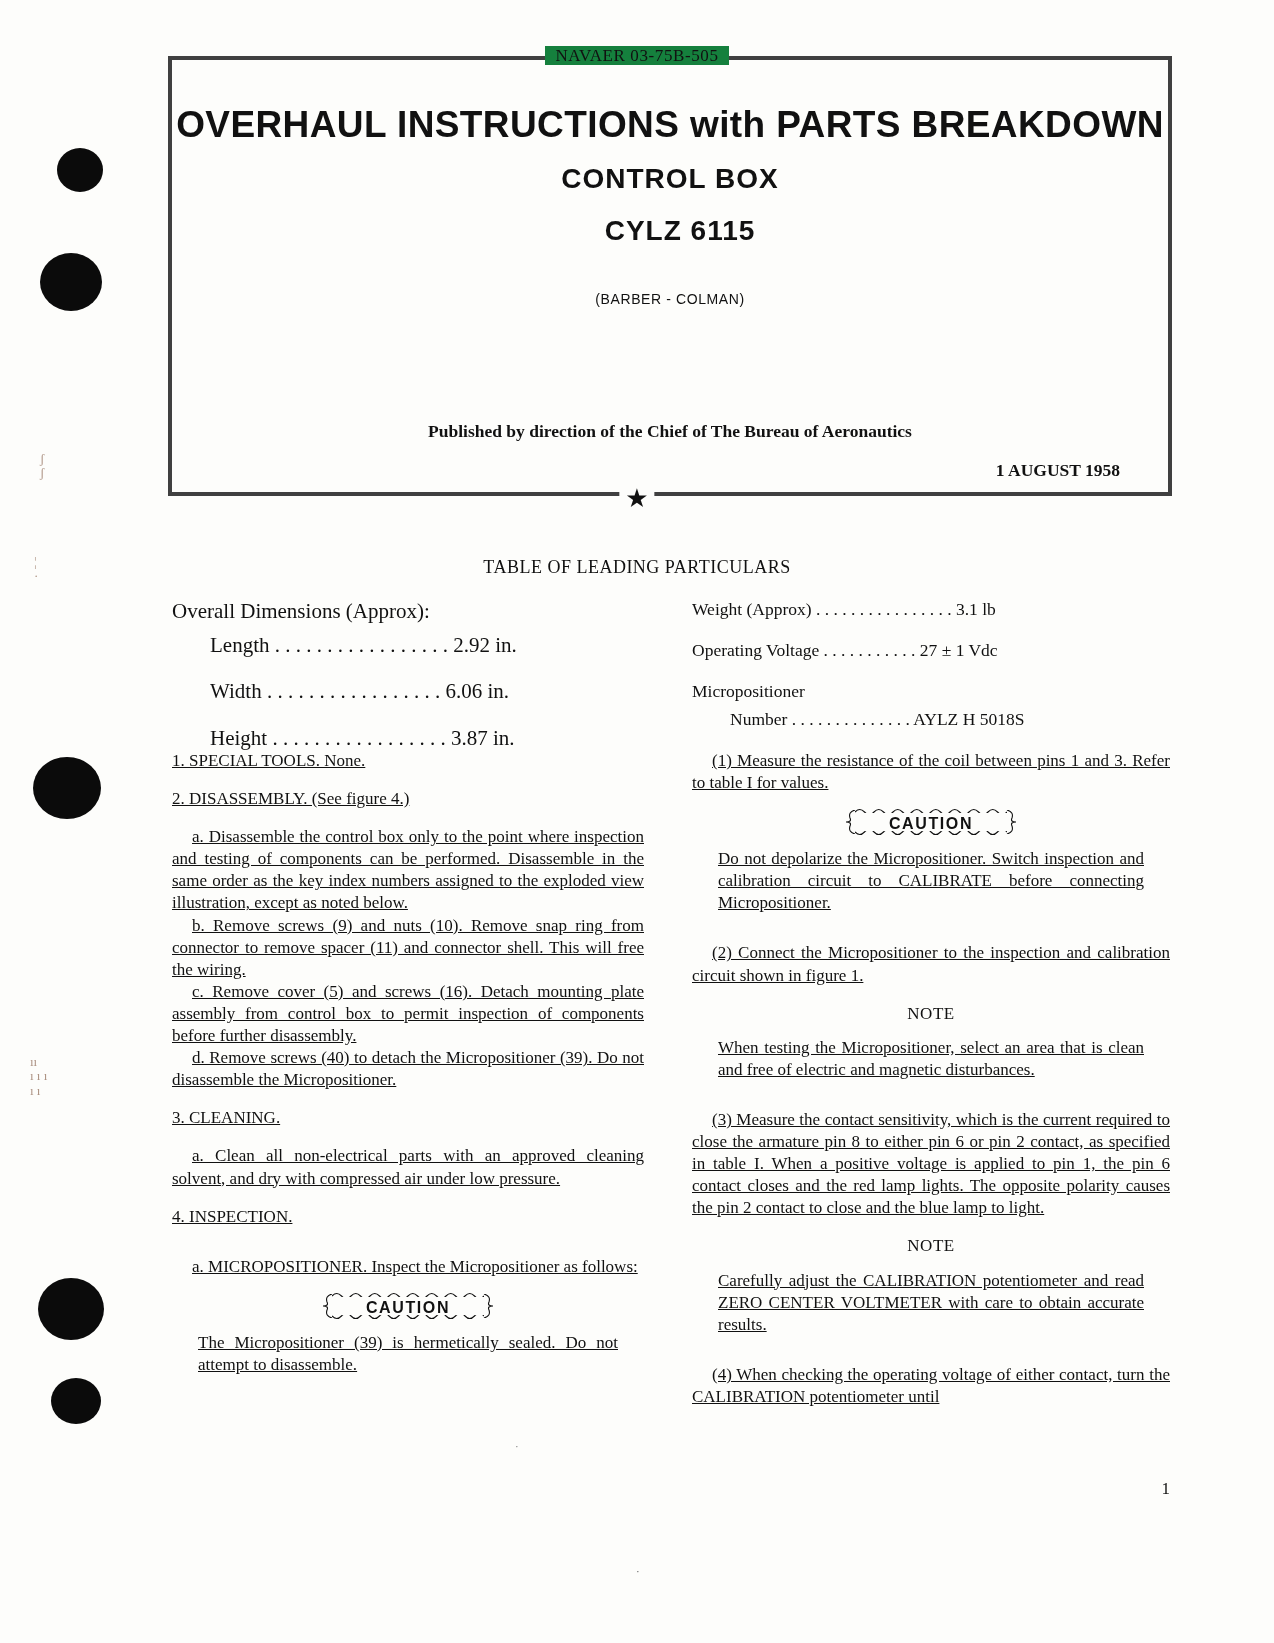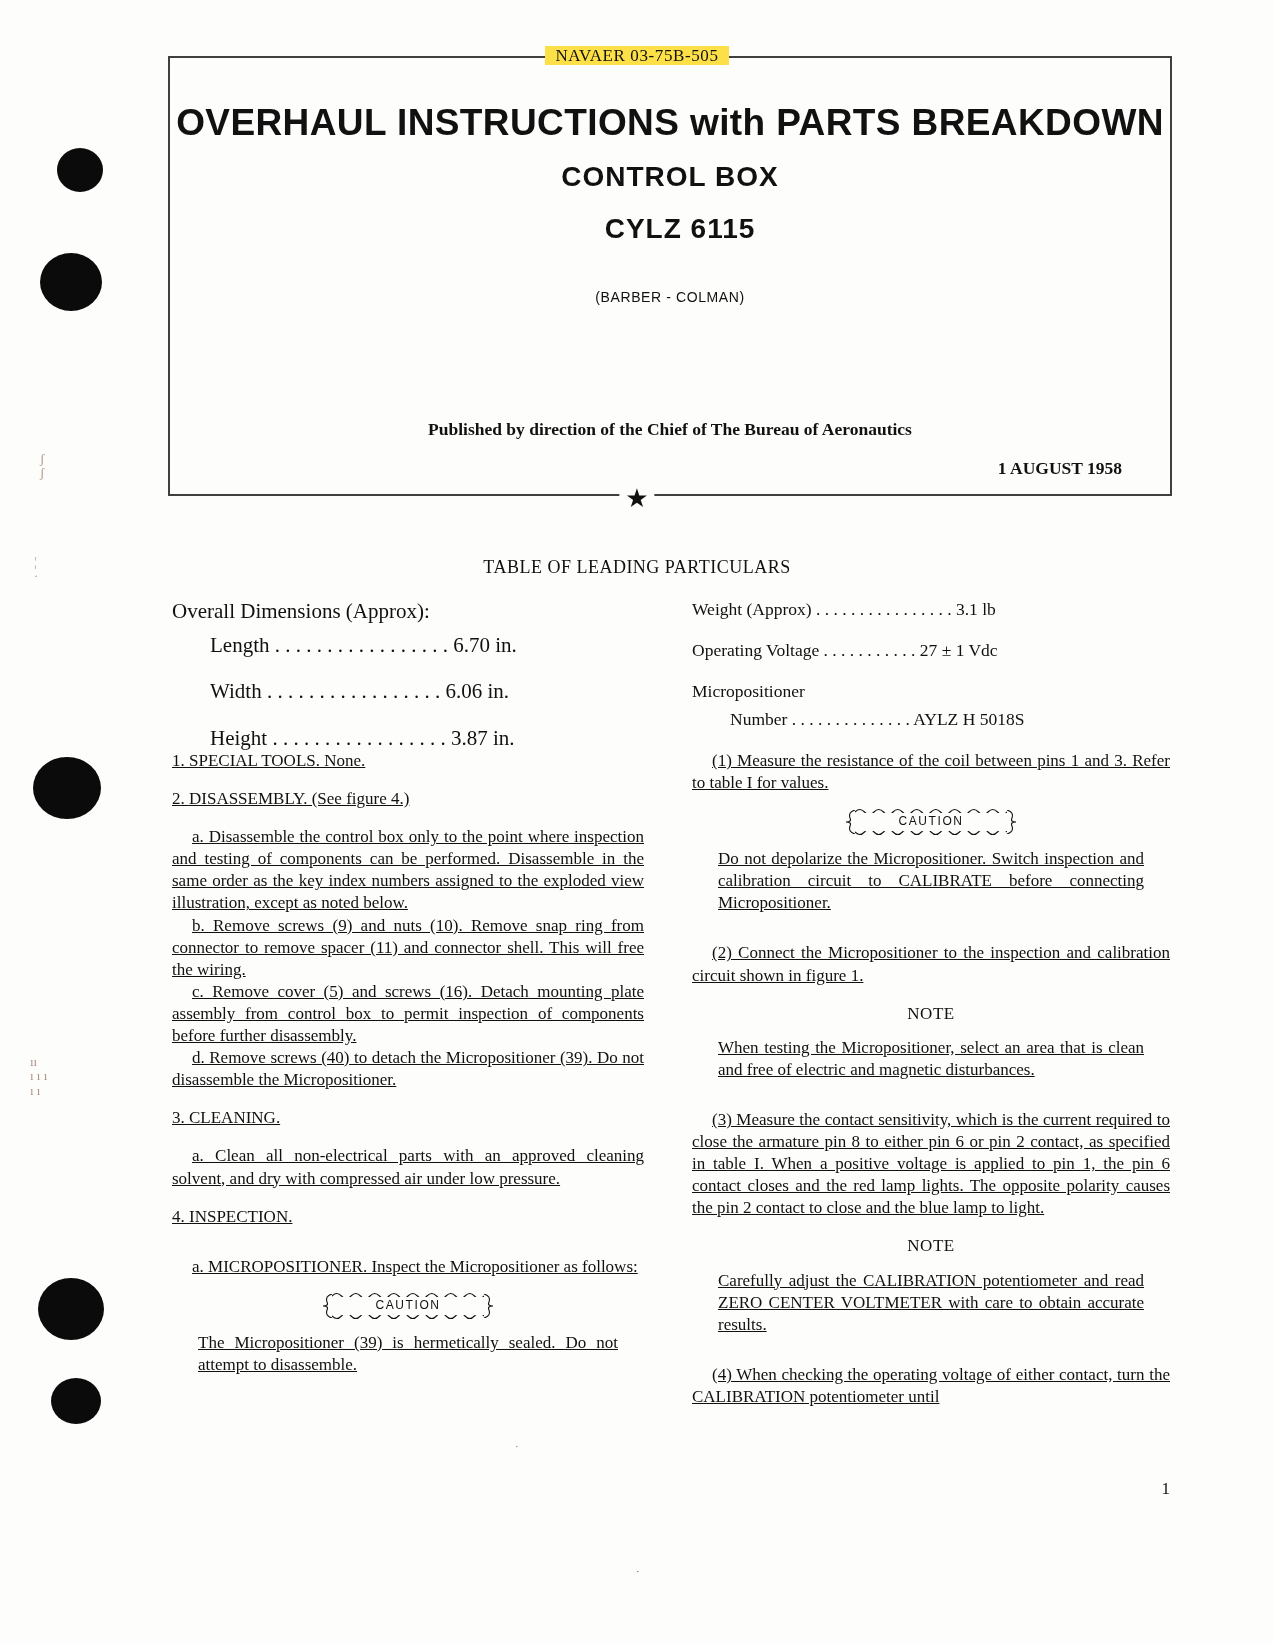--- a/index.html
+++ b/index.html
@@ -40,35 +40,35 @@
     line-height: 1.1;
   }
 
   
   .headerbox {
     position: absolute;
     left: 168px;
     top: 56px;
     width: 1004px;
     height: 440px;
-    border: 2px solid #404040;
+    border: 4px solid #404040;
     box-sizing: border-box;
   }
   .doc-number {
     position: absolute;
     left: 0; right: 0;
     top: 46px;
     text-align: center;
     font-size: 17px;
     letter-spacing: .6px;
     font-family: "Liberation Serif", serif;
     z-index: 4;
   }
   .doc-number span {
-    background: #fde047;
+    background: #15803d;
     padding: 0 10px;
   }
 
   .title-main {
     position: absolute;
     left: 0; right: 0;
     top: 44px;
     text-align: center;
     font-family: "Liberation Sans", sans-serif;
     font-weight: bold;
@@ -195,23 +195,23 @@
     width: 172px;
     position: relative;
     height: 30px;
   }
   .caution .label {
     position: absolute;
     left: 0; right: 0;
     top: 7px;
     text-align: center;
     font-family: "Liberation Sans", sans-serif;
-    font-size: 12px;
+    font-size: 16px;
     letter-spacing: 1.6px;
-    font-weight: normal;
+    font-weight: bold;
   }
   .caution .wave {
     position: absolute;
     left: 10px;
     width: 152px;
     height: 6px;
   }
   .caution .wave.top { top: 0; }
   .caution .wave.bot { bottom: 0; }
   .caution .side {
@@ -282,21 +282,21 @@
   <div class="doc-number">
     <span>NAVAER 03-75B-505</span>
   </div>
 
   <div class="star">★</div>
 
   <div class="lp-title">TABLE OF LEADING PARTICULARS</div>
 
   <div class="lp-left">
     <div class="lp-row">Overall Dimensions (Approx):</div>
-    <div class="lp-row lp-indent">Length . . . . . . . . . . . . . . . . .  6.70 in.</div>
+    <div class="lp-row lp-indent">Length . . . . . . . . . . . . . . . . .  2.92 in.</div>
     <div class="lp-row lp-indent lp-gap">Width  . . . . . . . . . . . . . . . . .  6.06 in.</div>
     <div class="lp-row lp-indent lp-gap">Height  . . . . . . . . . . . . . . . . .  3.87 in.</div>
   </div>
 
   <div class="lp-right">
     <div class="lp-row">Weight (Approx) . . . . . . . . . . . . . . . .  3.1 lb</div>
     <div class="lp-row lp-gap">Operating Voltage    . . . . . . . . . . .  27 ± 1 Vdc</div>
     <div class="lp-row lp-gap">Micropositioner</div>
     <div class="lp-row lp-indent">Number  . . . . . . . . . . . . . .  AYLZ H 5018S</div>
   </div>

